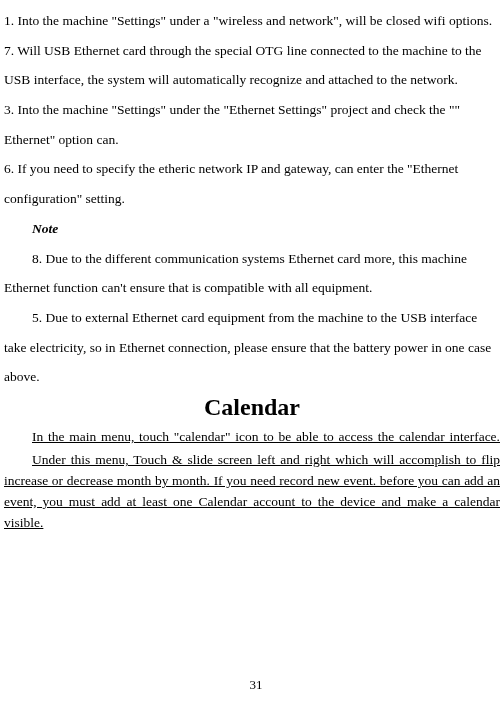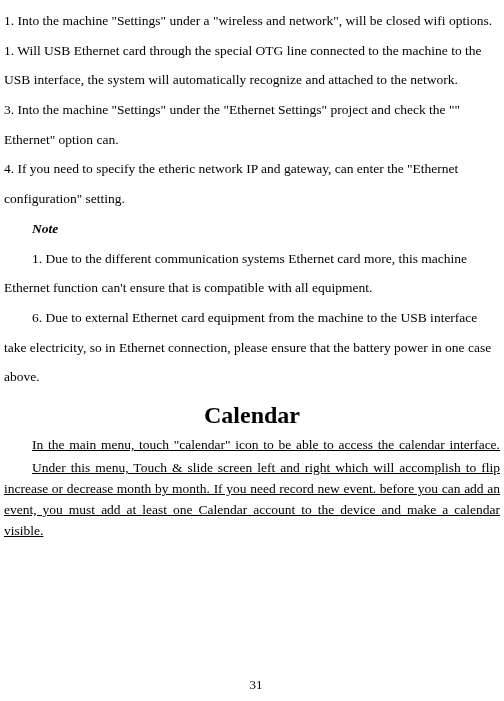--- a/index.html
+++ b/index.html
@@ -23,21 +23,21 @@
   .note {
     font-weight: bold;
     text-indent: 28px;
     line-height: 2.2;
     font-style: italic;
   }
   h1.cal {
     text-align: center;
     font-size: 24px;
     font-weight: bold;
-    margin-top: 10px;
+    margin-top: 2px;
     margin-bottom: 6px;
   }
   .justify {
     text-align: justify;
     text-align-last: left;
     line-height: 1.55;
     text-indent: 28px;
     margin-bottom: 2px;
     text-decoration: underline;
   }
@@ -50,26 +50,26 @@
     left: 4px;
     width: 100%;
     text-align: center;
     font-size: 13px;
   }
 </style>
 </head>
 <body>
 
 <div class="para">1. Into the machine "Settings" under a "wireless and network", will be closed wifi options.</div>
-<div class="para">1. Will USB Ethernet card through the special OTG line connected to the machine to the USB interface, the system will automatically recognize and attached to the network.</div>
+<div class="para">7. Will USB Ethernet card through the special OTG line connected to the machine to the USB interface, the system will automatically recognize and attached to the network.</div>
 <div class="para">3. Into the machine "Settings" under the "Ethernet Settings" project and check the "" Ethernet" option can.</div>
-<div class="para">4. If you need to specify the etheric network IP and gateway, can enter the "Ethernet configuration" setting.</div>
+<div class="para">6. If you need to specify the etheric network IP and gateway, can enter the "Ethernet configuration" setting.</div>
 
 <div class="note">Note</div>
-<div class="para indent">1. Due to the different communication systems Ethernet card more, this machine Ethernet function can't ensure that is compatible with all equipment.</div>
-<div class="para indent">6. Due to external Ethernet card equipment from the machine to the USB interface take electricity, so in Ethernet connection, please ensure that the battery power in one case above.</div>
+<div class="para indent">8. Due to the different communication systems Ethernet card more, this machine Ethernet function can't ensure that is compatible with all equipment.</div>
+<div class="para indent">5. Due to external Ethernet card equipment from the machine to the USB interface take electricity, so in Ethernet connection, please ensure that the battery power in one case above.</div>
 
 <h1 class="cal">Calendar</h1>
 
 <div class="justify first">In the main menu, touch "calendar" icon to be able to access the calendar interface.</div>
 <div class="justify">Under this menu, Touch &amp; slide screen left and right which will accomplish to flip increase or decrease month by month. If you need record new event. before you can add an event, you must add at least one Calendar account to the device and make a calendar visible.</div>
 
 <div class="pagenum">31</div>
 
 </body></html>

